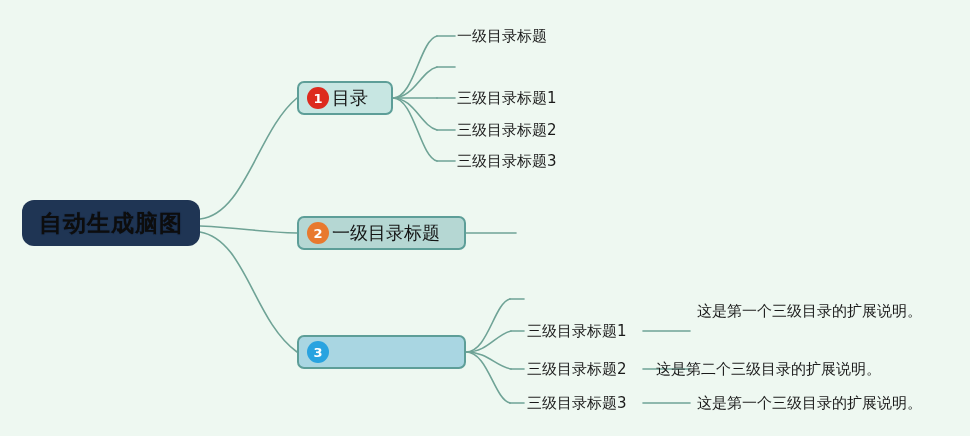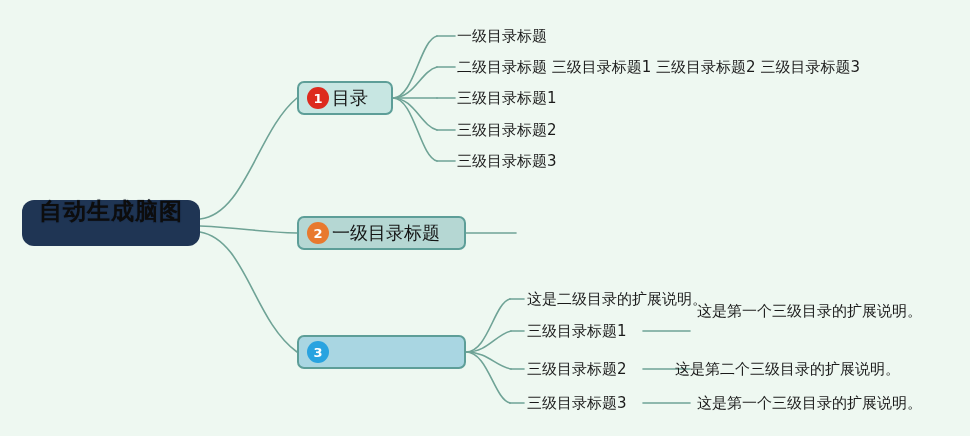--- a/index.html
+++ b/index.html
@@ -31,21 +31,21 @@
   
   .root-node {
     position: absolute;
     left: 22px;
     top: 200px;
     width: 178px;
     height: 46px;
     background: #1f3554;
     border-radius: 12px;
     display: flex;
-    align-items: flex-start;
+    align-items: center;
     justify-content: center;
     box-sizing: border-box;
   }
   .root-label {
     color: #0d0d0d;
     font-size: 23px;
     font-weight: 700;
     letter-spacing: 1px;
     line-height: 1;
     text-shadow: 0 0 1px #11203a;
@@ -166,39 +166,37 @@
   <div class="root-node">
     <span class="root-label">自动生成脑图</span>
   </div>
 
   <div class="branch-node n1">
     <span class="badge red">1</span>
     <span class="branch-label">目录</span>
   </div>
 
   <div class="leaf" style="left:457px; top:29px;">一级目录标题</div>
-  <div class="leaf" style="left:457px; top:60px;">二级目录标题 三级目录标题1 三级目录标题2 三级目录标题3</div>
   <div class="leaf" style="left:457px; top:91px;">三级目录标题1</div>
   <div class="leaf" style="left:457px; top:123px;">三级目录标题2</div>
   <div class="leaf" style="left:457px; top:154px;">三级目录标题3</div>
 
   <div class="branch-node n2">
     <span class="badge orange">2</span>
     <span class="branch-label">一级目录标题</span>
   </div>
 
 
   <div class="branch-node n3">
     <span class="badge blue">3</span>
   </div>
 
-  <div class="leaf" style="left:527px; top:292px;">这是二级目录的扩展说明。</div>
 
   <div class="leaf" style="left:527px; top:324px;">三级目录标题1</div>
   <div class="leaf" style="left:697px; top:304px;">这是第一个三级目录的扩展说明。</div>
 
   <div class="leaf" style="left:527px; top:362px;">三级目录标题2</div>
-  <div class="leaf" style="left:675px; top:362px;">这是第二个三级目录的扩展说明。</div>
+  <div class="leaf" style="left:656px; top:362px;">这是第二个三级目录的扩展说明。</div>
 
   <div class="leaf" style="left:527px; top:396px;">三级目录标题3</div>
   <div class="leaf" style="left:697px; top:396px;">这是第一个三级目录的扩展说明。</div>
 
 </div>
 
 </body></html>

